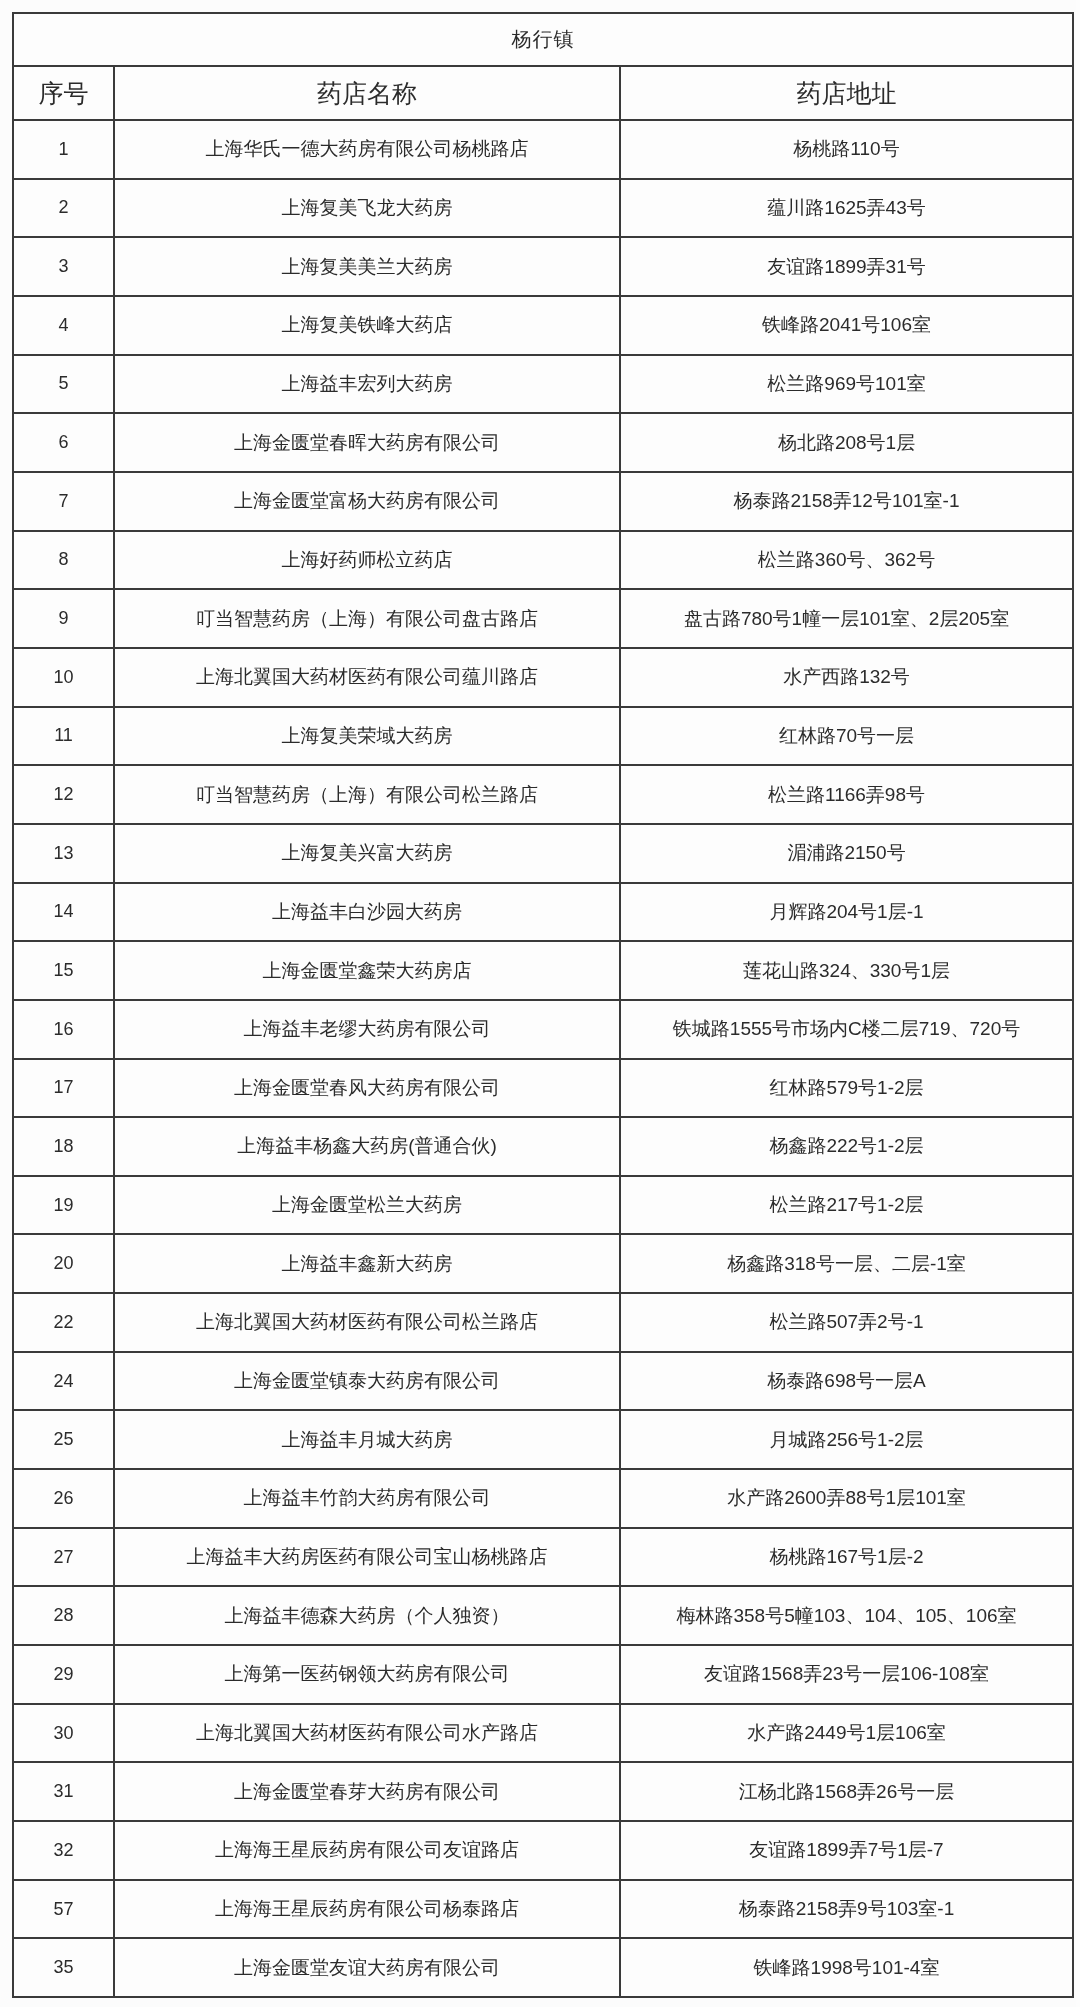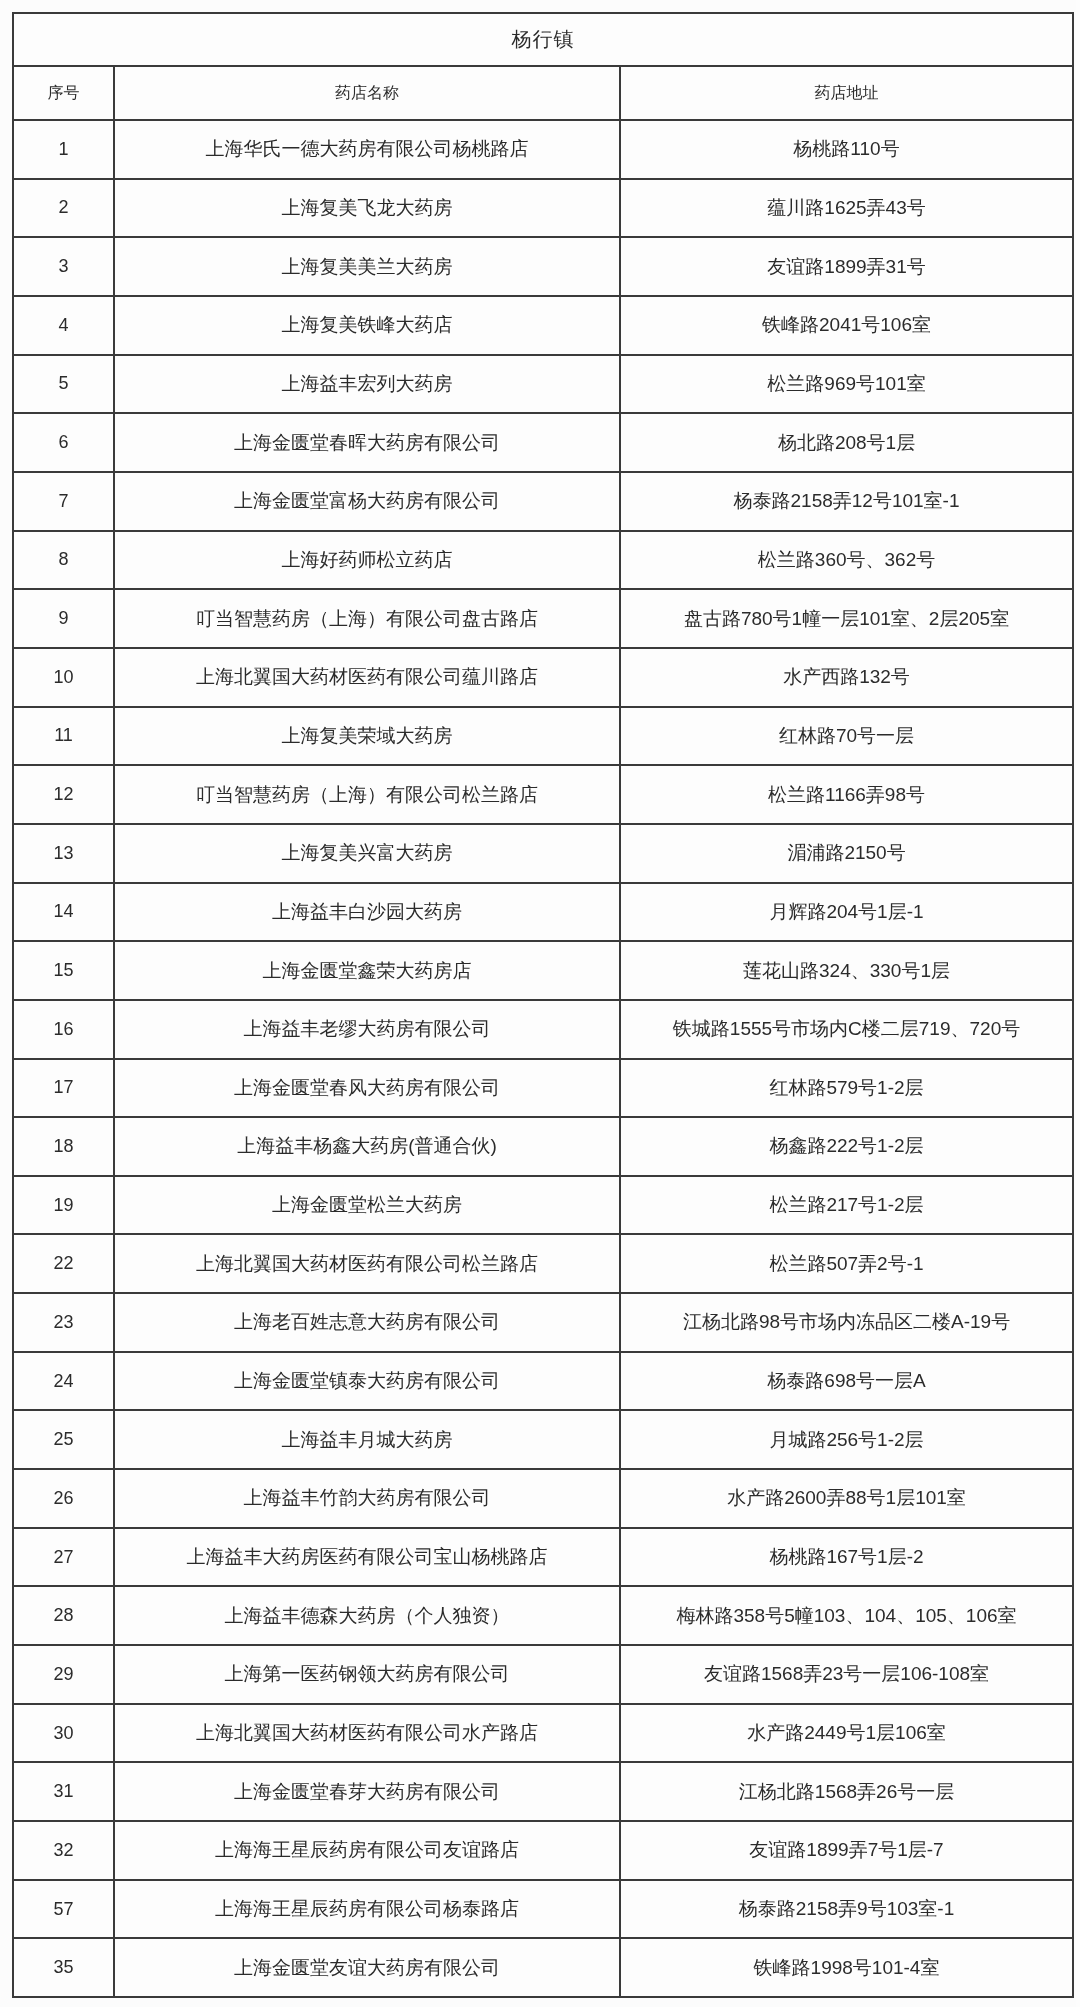--- a/index.html
+++ b/index.html
@@ -36,21 +36,21 @@
     overflow: hidden;
     white-space: nowrap;
   }
   .title-row .title-cell {
     height: 47px;
     font-size: 20px;
     letter-spacing: 1px;
   }
   .header-row th {
     height: 48px;
-    font-size: 16px;
+    font-size: 25px;
   }
   .data-row td {
     height: 48px;
     font-size: 19px;
   }
   .data-row .cell-no {
     font-size: 18px;
   }
   col.col-no   { width: 101px; }
   col.col-name { width: 506px; }
@@ -184,33 +184,33 @@
     <td class="cell-name">上海益丰杨鑫大药房(普通合伙)</td>
     <td class="cell-addr">杨鑫路222号1-2层</td>
   </tr>
 
   <tr class="data-row">
     <td class="cell-no">19</td>
     <td class="cell-name">上海金匮堂松兰大药房</td>
     <td class="cell-addr">松兰路217号1-2层</td>
   </tr>
 
+  <tr class="data-row">
+    <td class="cell-no">20</td>
+    <td class="cell-name">上海益丰鑫新大药房</td>
+    <td class="cell-addr">杨鑫路318号一层、二层-1室</td>
+  </tr>
 
 
   <tr class="data-row">
     <td class="cell-no">22</td>
     <td class="cell-name">上海北翼国大药材医药有限公司松兰路店</td>
     <td class="cell-addr">松兰路507弄2号-1</td>
   </tr>
 
-  <tr class="data-row">
-    <td class="cell-no">23</td>
-    <td class="cell-name">上海老百姓志意大药房有限公司</td>
-    <td class="cell-addr">江杨北路98号市场内冻品区二楼A-19号</td>
-  </tr>
 
   <tr class="data-row">
     <td class="cell-no">24</td>
     <td class="cell-name">上海金匮堂镇泰大药房有限公司</td>
     <td class="cell-addr">杨泰路698号一层A</td>
   </tr>
 
   <tr class="data-row">
     <td class="cell-no">25</td>
     <td class="cell-name">上海益丰月城大药房</td>

